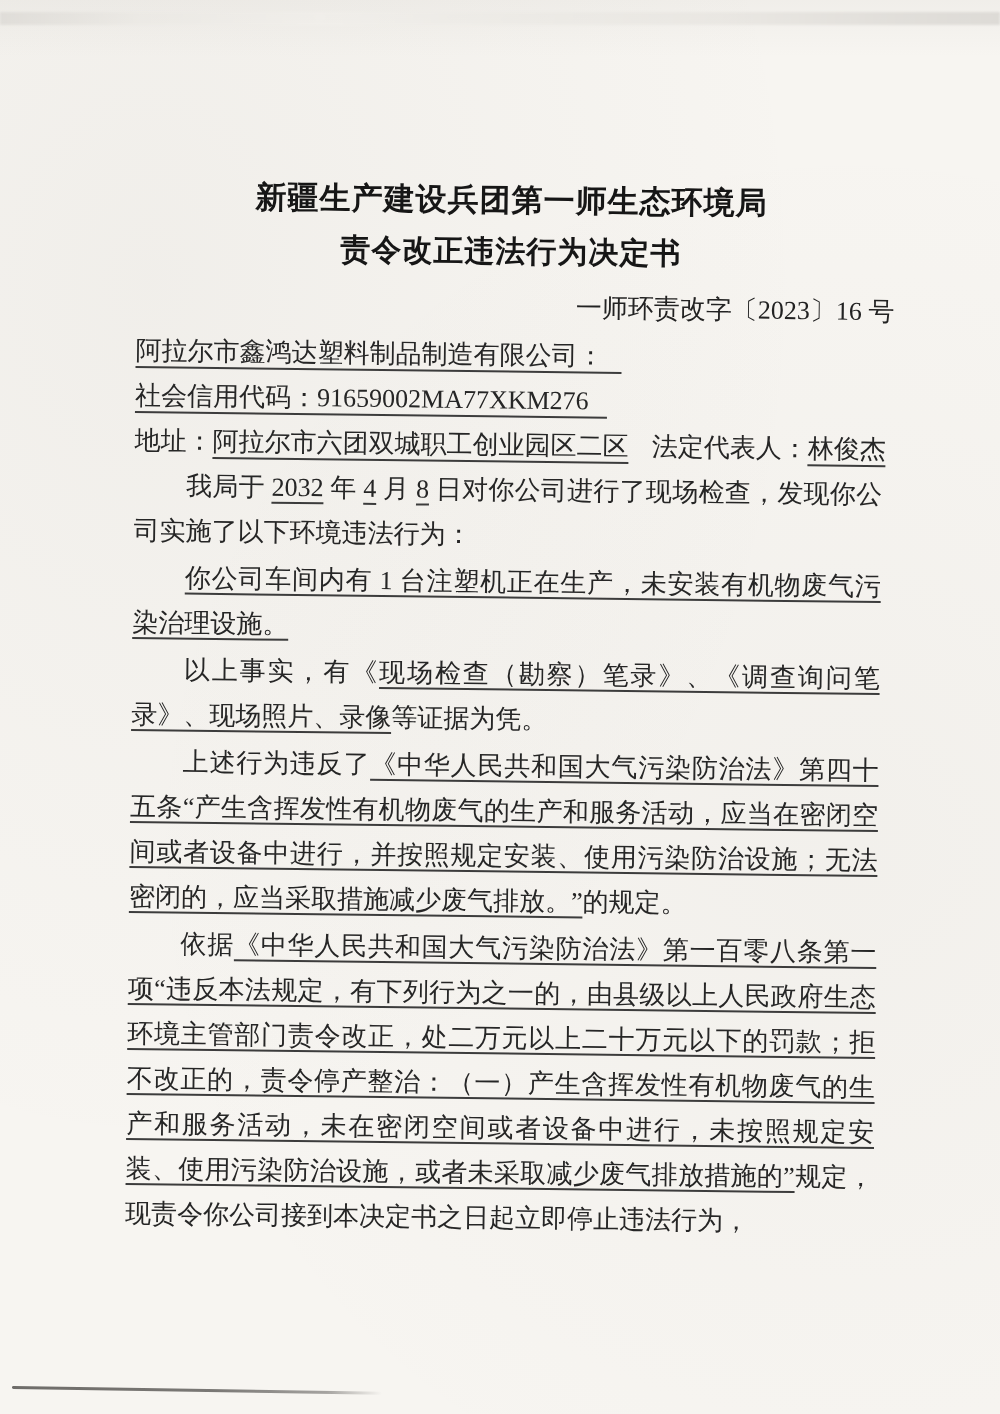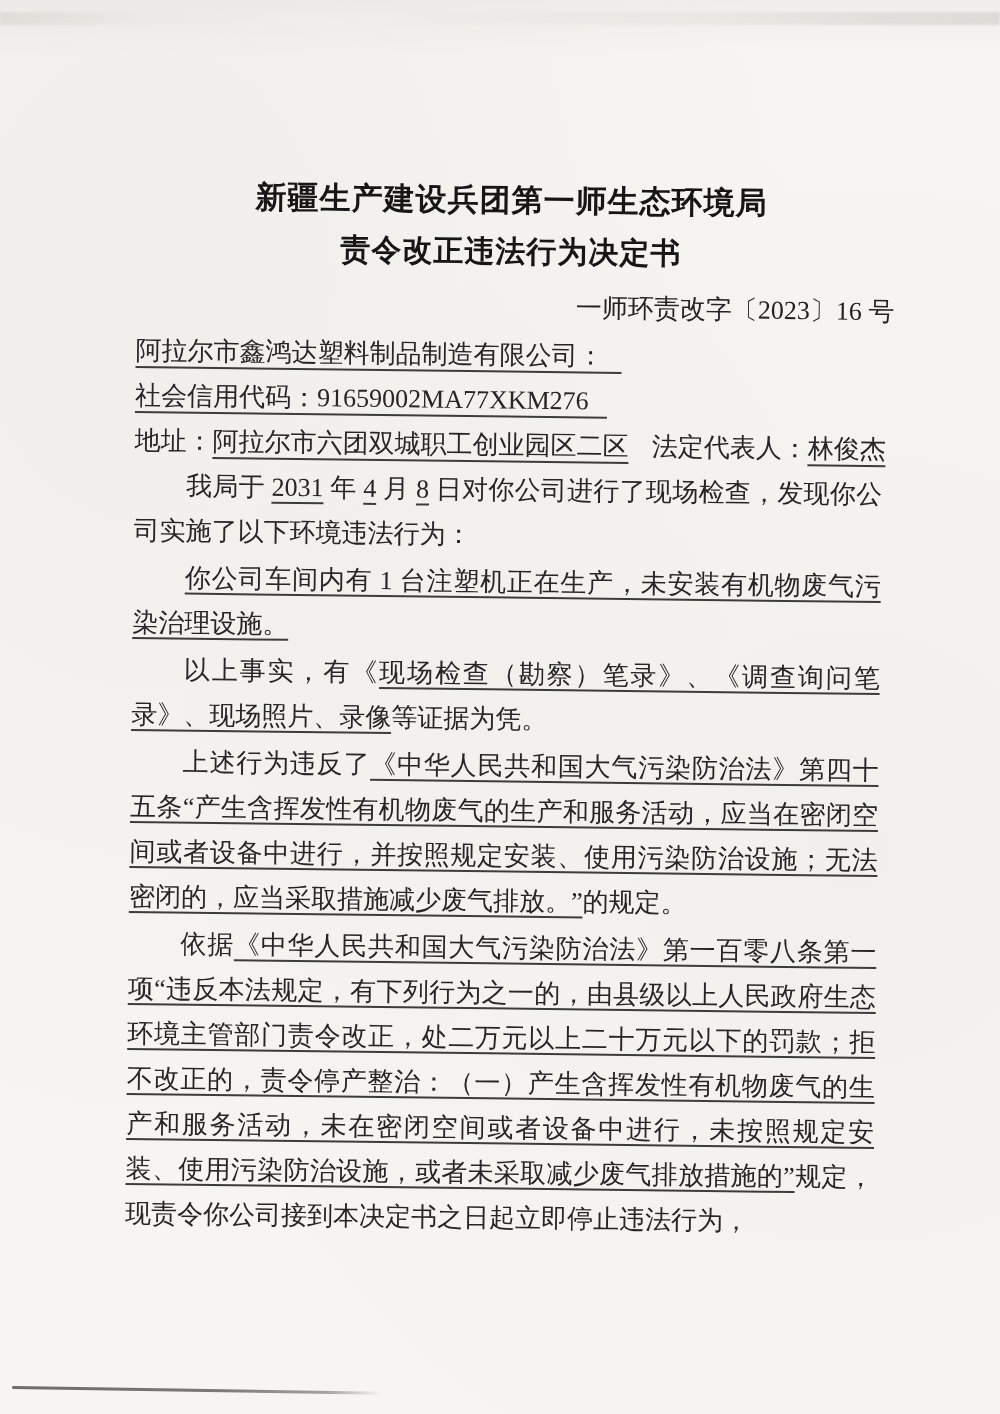--- a/index.html
+++ b/index.html
@@ -88,21 +88,21 @@
   </div>
 
   <div class="line">
     <span class="ub trail">社会信用代码：91659002MA77XKM276</span>
   </div>
 
   <div class="line">
     <span>地址：</span><span class="ub">阿拉尔市六团双城职工创业园区二区</span><span class="gap"></span><span>法定代表人：</span><span class="ub">林俊杰</span>
   </div>
 
-  <p class="para"><span>我局于 </span><span class="useg">2031</span><span> 年 </span><span class="useg">4</span><span> 月 </span><span class="useg">8</span><span> 日对你公司进行了现场检查，发现你公司实施了以下环境违法行为：</span></p>
+  <p class="para"><span>我局于 </span><span class="useg">2032</span><span> 年 </span><span class="useg">4</span><span> 月 </span><span class="useg">8</span><span> 日对你公司进行了现场检查，发现你公司实施了以下环境违法行为：</span></p>
   <p class="para"><span class="useg">你公司车间内有 1 台注塑机正在生产，未安装有机物废气污染治理设施。</span></p>
   <p class="para"><span>以上事实，有《</span><span class="useg">现场检查（勘察）笔录》、《调查询问笔录》、现场照片、录像</span><span>等证据为凭。</span></p>
   <p class="para"><span>上述行为违反了</span><span class="useg">《中华人民共和国大气污染防治法》第四十五条“产生含挥发性有机物废气的生产和服务活动，应当在密闭空间或者设备中进行，并按照规定安装、使用污染防治设施；无法密闭的，应当采取措施减少废气排放。”</span><span>的规定。</span></p>
   <p class="para"><span>依据</span><span class="useg">《中华人民共和国大气污染防治法》第一百零八条第一项“违反本法规定，有下列行为之一的，由县级以上人民政府生态环境主管部门责令改正，处二万元以上二十万元以下的罚款；拒不改正的，责令停产整治：（一）产生含挥发性有机物废气的生产和服务活动，未在密闭空间或者设备中进行，未按照规定安装、使用污染防治设施，或者未采取减少废气排放措施的”</span><span>规定，现责令你公司接到本决定书之日起立即停止违法行为，</span></p>
 
 </div>
 
 <div class="scan-bottom-line"></div>
 
 </body></html>

